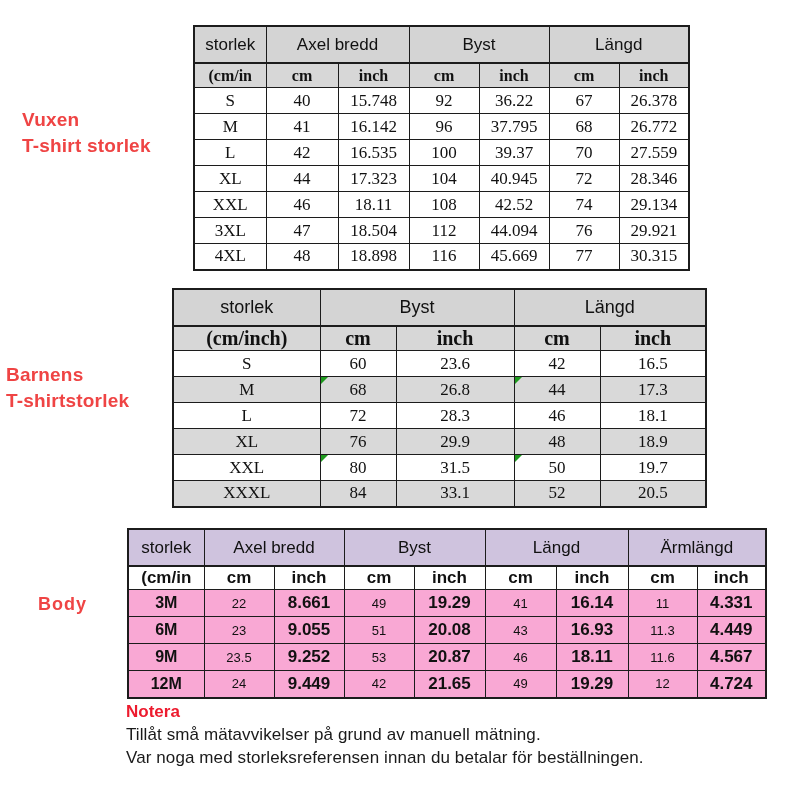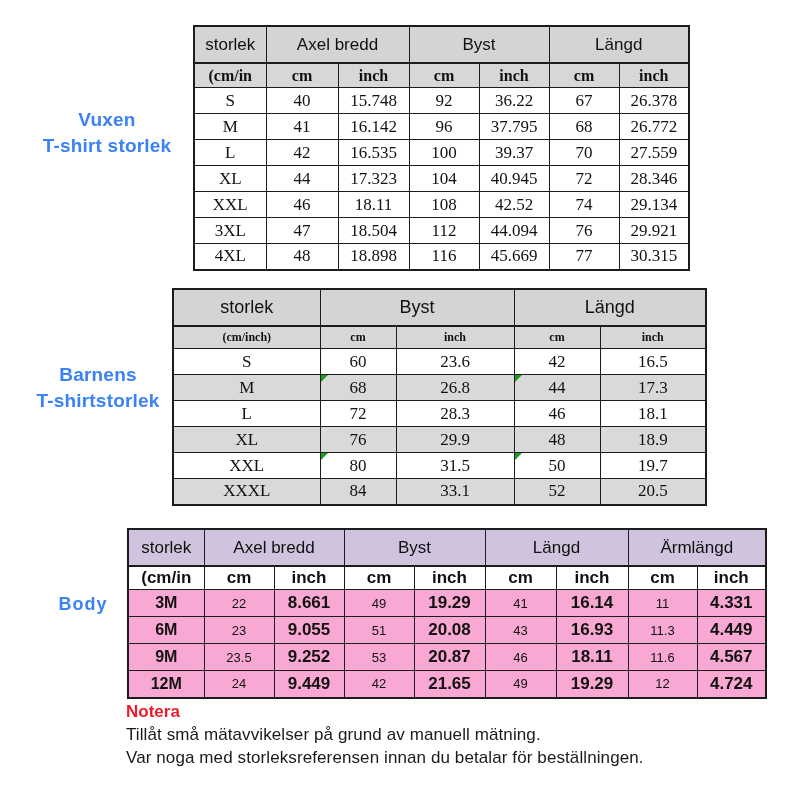--- a/index.html
+++ b/index.html
@@ -2,41 +2,41 @@
 <html><head>
 <meta charset="utf-8">
 <style>
   html,body{margin:0;padding:0;background:#fff;}
   .canvas{
     position:relative;width:800px;height:800px;background:#ffffff;
     font-family:"Liberation Sans",sans-serif;color:#111;overflow:hidden;
   }
   
   .sec-label{
-    position:absolute;text-align:center;font-weight:bold;
-    font-size:19px;line-height:26px;color:#3b82f6;letter-spacing:0.2px;
+    position:absolute;text-align:left;font-weight:bold;
+    font-size:19px;line-height:26px;color:#ef4444;letter-spacing:0.2px;
   }
   #lbl0{left:22px;top:107px;width:170px;}
   #lbl1{left:6px;top:362px;width:184px;}
   #lbl2{left:38px;top:591px;width:90px;font-size:18px;letter-spacing:1px;}
   
   table{border-collapse:collapse;table-layout:fixed;position:absolute;border:2px solid #1c1c1c;}
   th,td{border:1px solid #1c1c1c;text-align:center;padding:0;position:relative;overflow:hidden;white-space:nowrap;}
   thead tr.grp th{font-weight:normal;font-size:17px;font-family:"Liberation Sans",sans-serif;}
   thead tr.grp{border-bottom:2px solid #1c1c1c;}
   
   #t0{left:193px;top:25px;width:495px;}
   #t0 thead tr.grp th{background:#d4d4d4;height:35px;}
   #t0 thead tr.sub th{background:#d7d7d7;height:23px;font-family:"Liberation Serif",serif;font-weight:bold;font-size:16px;}
   #t0 tbody tr{height:26px;}
   #t0 tbody td{font-family:"Liberation Serif",serif;font-size:17px;background:#fff;}
   
   #t1{left:172px;top:288px;width:533px;}
   #t1 thead tr.grp th{background:#d4d4d4;height:35px;font-size:18px;}
-  #t1 thead tr.sub th{background:#d7d7d7;height:21px;font-family:"Liberation Serif",serif;font-weight:bold;font-size:12px;}
+  #t1 thead tr.sub th{background:#d7d7d7;height:21px;font-family:"Liberation Serif",serif;font-weight:bold;font-size:20px;}
   #t1 tbody tr{height:26px;}
   #t1 tbody td{font-family:"Liberation Serif",serif;font-size:17px;background:#fff;}
   #t1 tbody tr:nth-child(even) td{background:#d9d9d9;}
   
   #t2{left:127px;top:528px;width:638px;}
   #t2 thead tr.grp th{background:#cfc3de;height:35px;}
   #t2 thead tr.sub th{background:#ffffff;height:22px;font-weight:bold;font-size:17px;}
   #t2 tbody tr{height:27px;}
   #t2 tbody td{font-size:13px;background:#f9a8d4;}
   #t2 tbody td:first-child{font-size:16px;font-weight:bold;}

